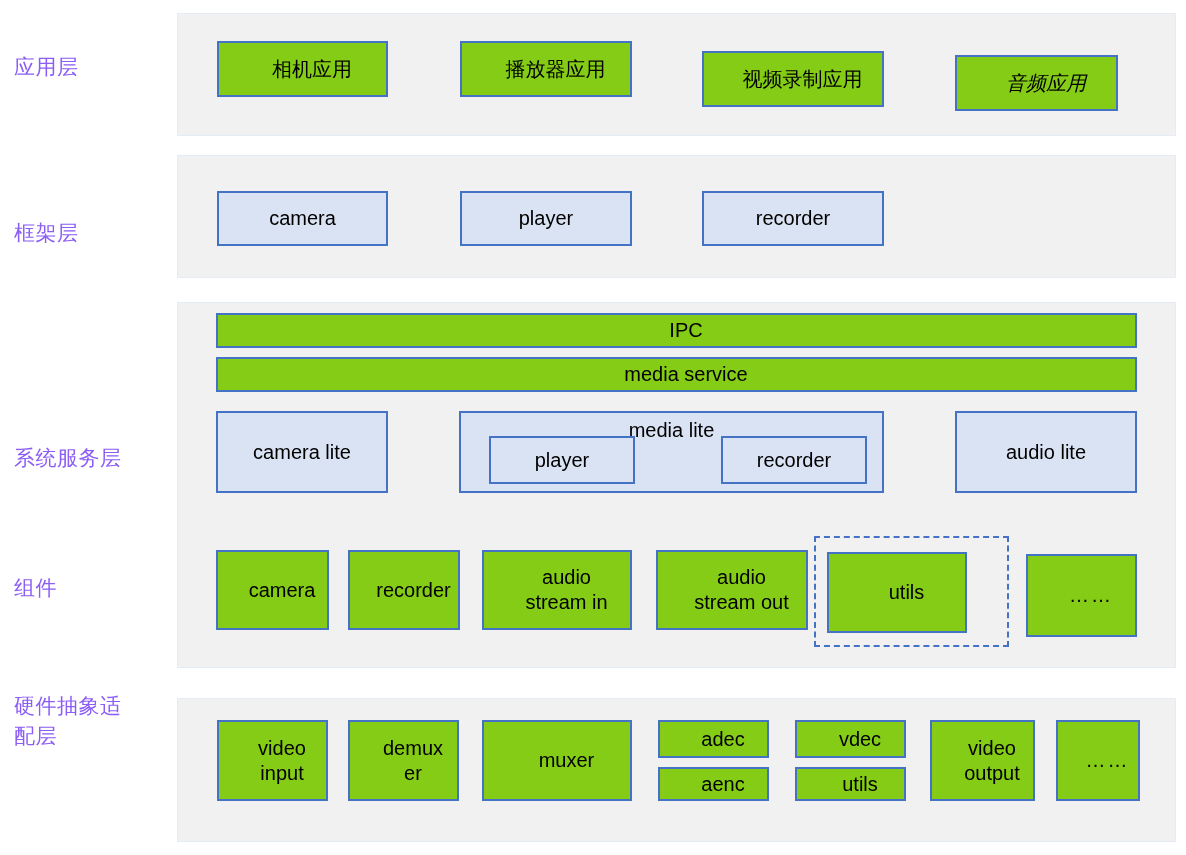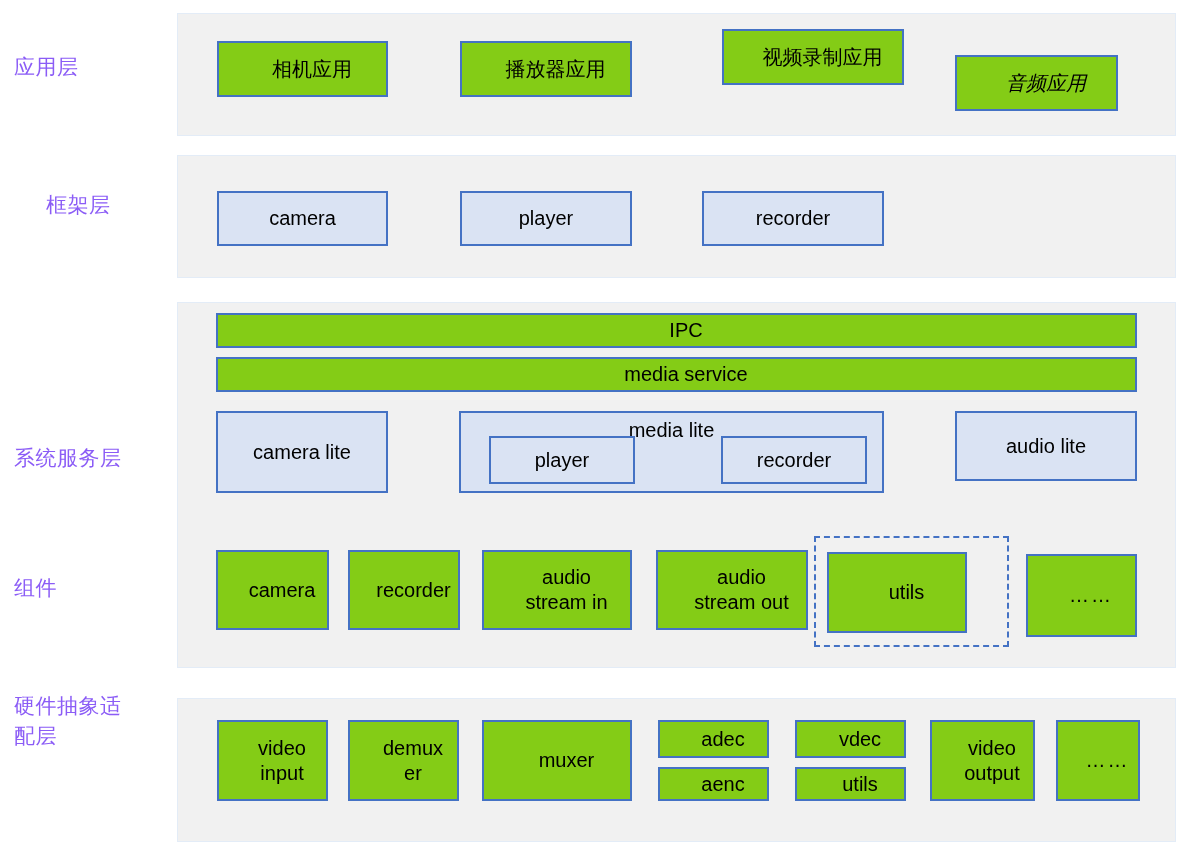--- a/index.html
+++ b/index.html
@@ -90,24 +90,24 @@
 <body>
 
 <div id="stage">
 
   <div class="layer-label" style="left:14px; top:52px;">应用层</div>
 
   <div class="band" style="left:177px; top:13px; width:999px; height:123px;"></div>
 
   <div class="node white" style="left:217px; top:41px; width:171px; height:56px;">相机应用</div>
   <div class="node white" style="left:460px; top:41px; width:172px; height:56px;">播放器应用</div>
-  <div class="node white" style="left:702px; top:29px; width:182px; height:56px;margin-left:20px;">视频录制应用</div>
+  <div class="node white" style="left:702px; top:51px; width:182px; height:56px;">视频录制应用</div>
   <div class="node white" style="left:955px; top:55px; width:163px; height:56px;font-style:italic;">音频应用</div>
 
-  <div class="layer-label" style="left:14px; top:190px;margin-left:32px;">框架层</div>
+  <div class="layer-label" style="left:14px; top:218px;">框架层</div>
 
   <div class="band" style="left:177px; top:155px; width:999px; height:123px;"></div>
 
   <div class="node blue" style="left:217px; top:191px; width:171px; height:55px;">camera</div>
   <div class="node blue" style="left:460px; top:191px; width:172px; height:55px;">player</div>
   <div class="node blue" style="left:702px; top:191px; width:182px; height:55px;">recorder</div>
 
   <div class="band" style="left:177px; top:302px; width:999px; height:366px;"></div>
 
   <div class="layer-label" style="left:14px; top:443px;">系统服务层</div>
@@ -116,21 +116,21 @@
   <div class="node white" style="left:216px; top:357px; width:921px; height:35px;">media service</div>
 
   <div class="node blue" style="left:216px; top:411px; width:172px; height:82px;">camera lite</div>
 
   <div class="group" style="left:459px; top:411px; width:425px; height:82px;">
     <div class="group-title" style="top:5px;">media lite</div>
   </div>
   <div class="node blue" style="left:489px; top:436px; width:146px; height:48px;">player</div>
   <div class="node blue" style="left:721px; top:436px; width:146px; height:48px;">recorder</div>
 
-  <div class="node blue" style="left:955px; top:411px; width:182px; height:70px;">audio lite</div>
+  <div class="node blue" style="left:955px; top:411px; width:182px; height:82px;">audio lite</div>
 
   <div class="layer-label" style="left:14px; top:573px;">组件</div>
 
   <div class="node white" style="left:216px; top:550px; width:113px; height:80px;">camera</div>
   <div class="node white" style="left:348px; top:550px; width:112px; height:80px;">recorder</div>
   <div class="node white" style="left:482px; top:550px; width:150px; height:80px;">audio
 stream in</div>
   <div class="node white" style="left:656px; top:550px; width:152px; height:80px;">audio
 stream out</div>
 

